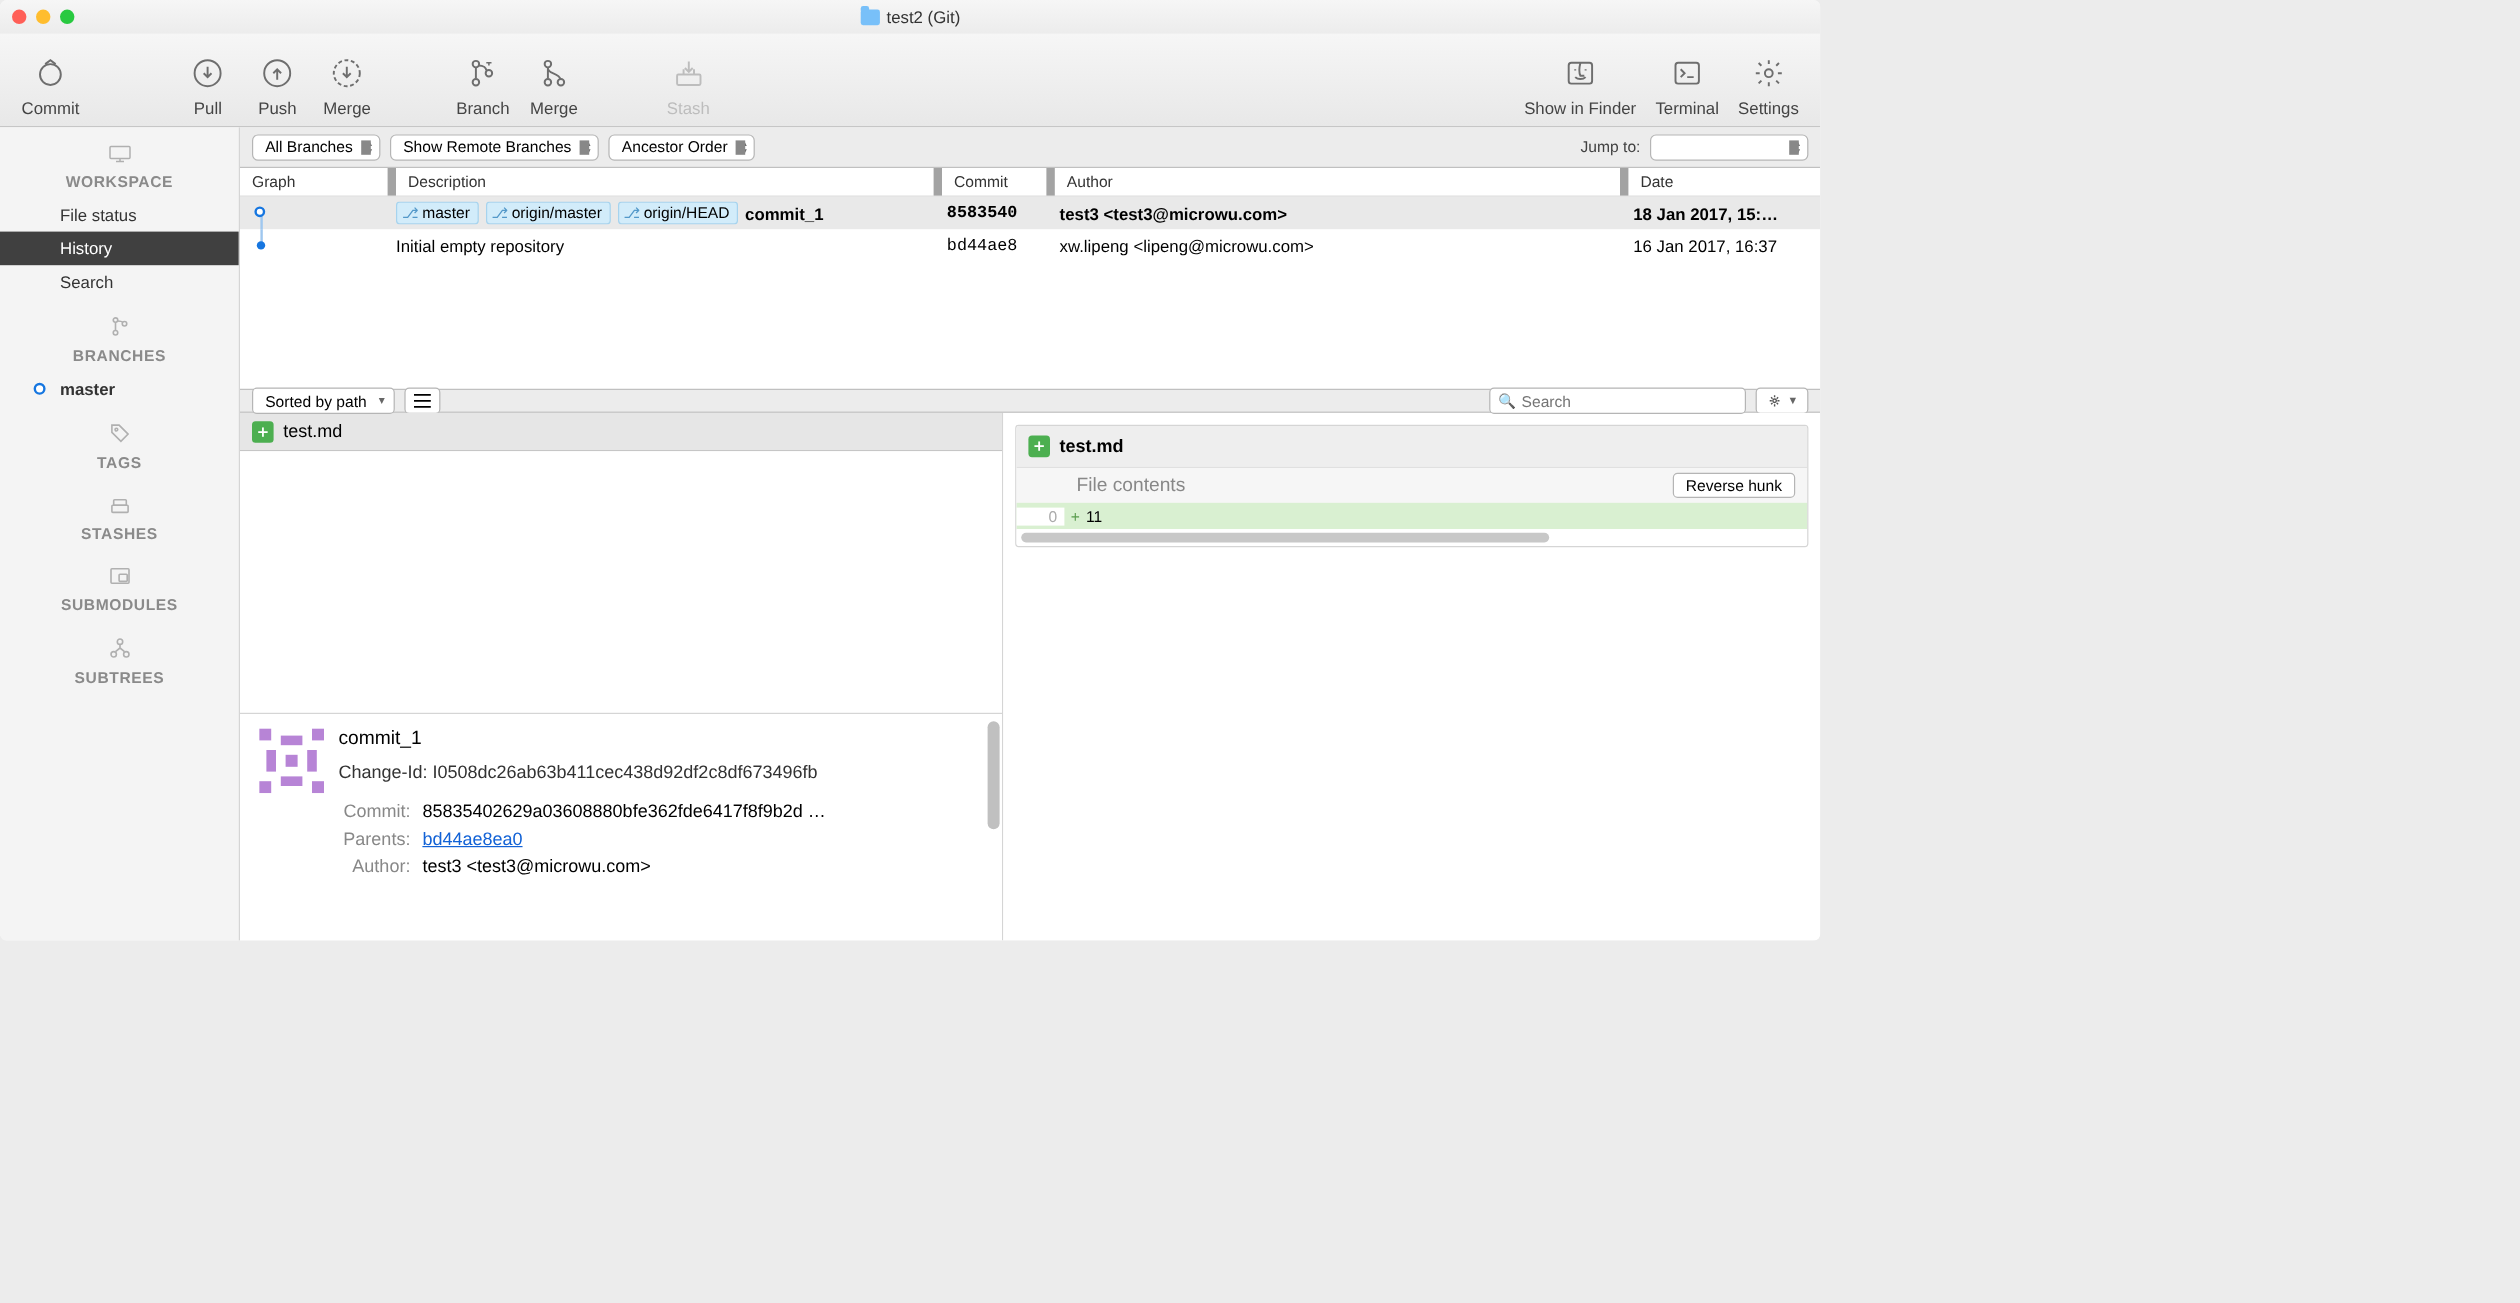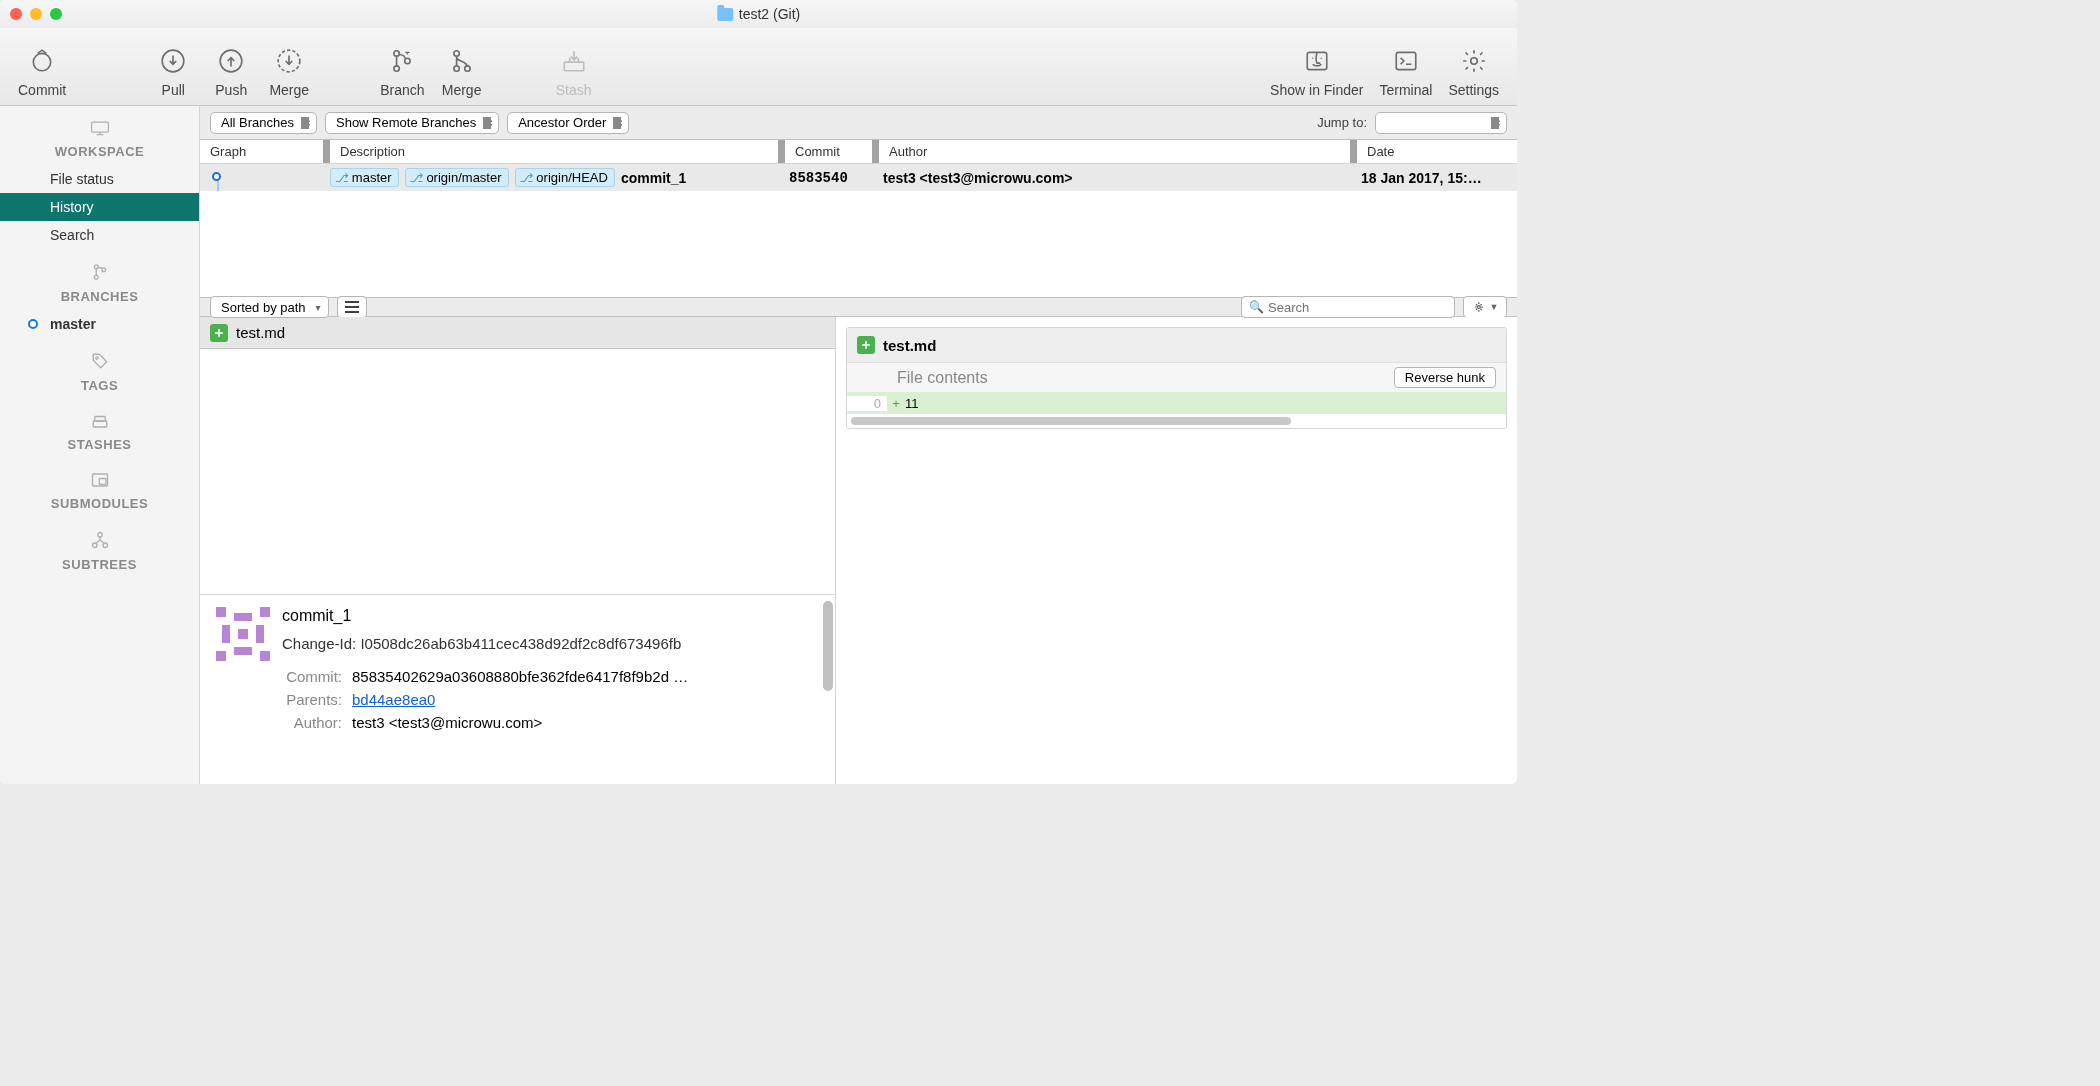--- a/index.html
+++ b/index.html
@@ -30,21 +30,21 @@
 
 
 .main { flex: 1; display: flex; overflow: hidden; }
 
 
 .sidebar { width: 200px; background: #f4f4f4; border-right: 1px solid #d5d5d5; overflow-y: auto; }
 .sidebar-section { padding: 8px 0 0; }
 .sidebar-heading { display: flex; align-items: center; gap: 8px; padding: 6px 12px; color: #8a8a8a; font-size: 13px; font-weight: 700; letter-spacing: .5px; flex-direction: column; }
 .sidebar-heading .sicon { width: 22px; display: flex; justify-content: center; color: #b0b0b0; }
 .sidebar-item { padding: 6px 12px 6px 50px; font-size: 14px; color: #333; cursor: default; position: relative; }
-.sidebar-item.selected { background: #0f766e; color: #fff; }
+.sidebar-item.selected { background: #404040; color: #fff; }
 .branch-bullet { position: absolute; left: 28px; width: 10px; height: 10px; border: 2px solid #1676e0; background: #fff; border-radius: 50%; top: 50%; transform: translateY(-50%); }
 .branch-item { font-weight: 600; }
 .remote-tri { position: absolute; left: 30px; top: 50%; transform: translateY(-50%); width: 0; height: 0; border-left: 6px solid #777; border-top: 5px solid transparent; border-bottom: 5px solid transparent; }
 
 
 .content { flex: 1; display: flex; flex-direction: column; overflow: hidden; }
 
 
 .filter-row { height: 34px; background: #ececec; border-bottom: 1px solid #c0c0c0; display: flex; align-items: center; padding: 0 10px; gap: 8px; }
 .combo { background: #fff; border: 1px solid #b5b5b5; border-radius: 5px; height: 22px; padding: 0 22px 0 10px; font-size: 13px; position: relative; display: flex; align-items: center; cursor: default; }
@@ -374,20 +374,32 @@
               </span>
             <span class="ref-tag">
                 <span class="bicon">⎇</span>
                 <span>origin/HEAD</span>
               </span>
             <span>commit_1</span>
           </div>
           <div class="c-commit">8583540</div>
           <div class="c-author">test3 &lt;test3@microwu.com&gt;</div>
           <div class="c-date">18 Jan 2017, 15:…</div>
+        </div>
+        <div class="row">
+          <div class="c-graph">
+            <div class="graph-line" style="bottom:16px"></div>
+            <div class="graph-node fill"></div>
+          </div>
+          <div class="c-desc">
+            <span>Initial empty repository</span>
+          </div>
+          <div class="c-commit">bd44ae8</div>
+          <div class="c-author">xw.lipeng &lt;lipeng@microwu.com&gt;</div>
+          <div class="c-date">16 Jan 2017, 16:37</div>
         </div>
         <div class="rows-spacer"></div>
       </div>
 
       <div class="mid-bar">
         <div class="pill-btn sort-btn">
           <span>Sorted by path</span>
         </div>
         <div class="pill-btn list-btn">
           <svg width="16" height="12" viewBox="0 0 16 12" stroke="currentColor" stroke-width="1.5">

